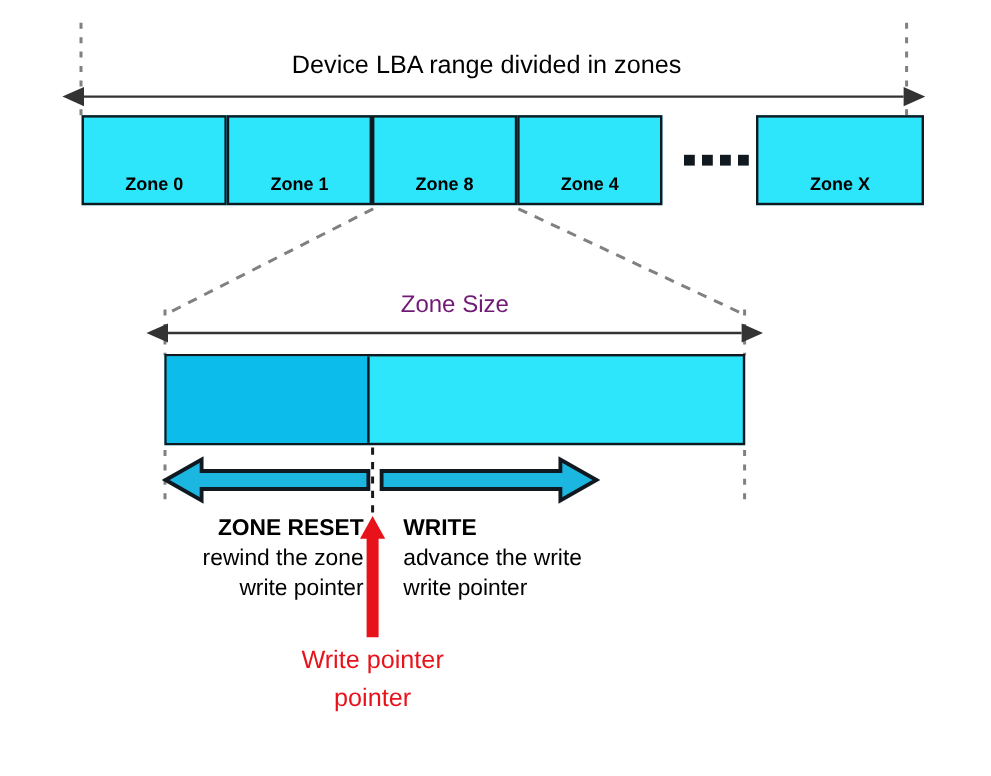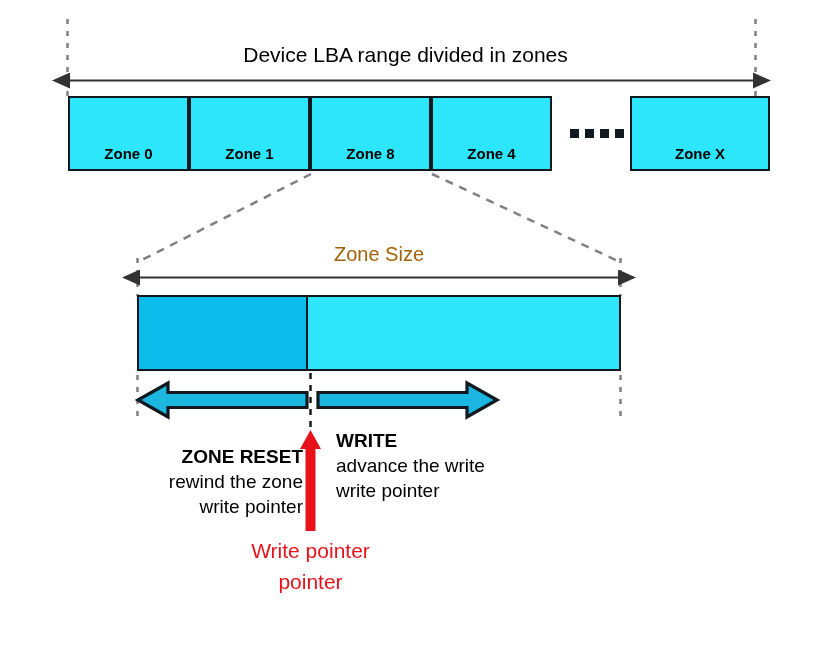--- a/index.html
+++ b/index.html
@@ -32,21 +32,21 @@
   .t-title {
     font-size: 21px;
     font-weight: 400;
     color: #000;
     white-space: nowrap;
     text-align: center;
   }
   .t-zonesize {
     font-size: 20px;
     font-weight: 400;
-    color: #a16207;
+    color: #701a75;
     white-space: nowrap;
     text-align: center;
   }
   .t-zonelabel {
     font-size: 15px;
     font-weight: bold;
     color: #000;
     white-space: nowrap;
     display: flex;
     align-items: center;
@@ -114,21 +114,20 @@
     width: 171px;
     height: 100%;
     background: #0cbcea;
     border-right: 2px solid #101820;
     box-sizing: border-box;
   }
 
   .op-left {
     position: absolute;
     text-align: right;
-    margin-top: 16px;
   }
   .op-right {
     position: absolute;
     text-align: left;
   }
 </style>
 </head>
 <body>
 
 <div id="canvas">

